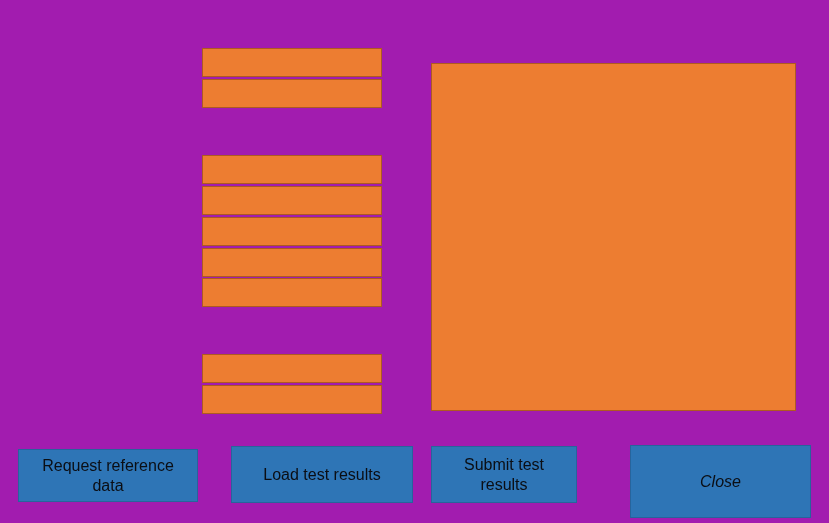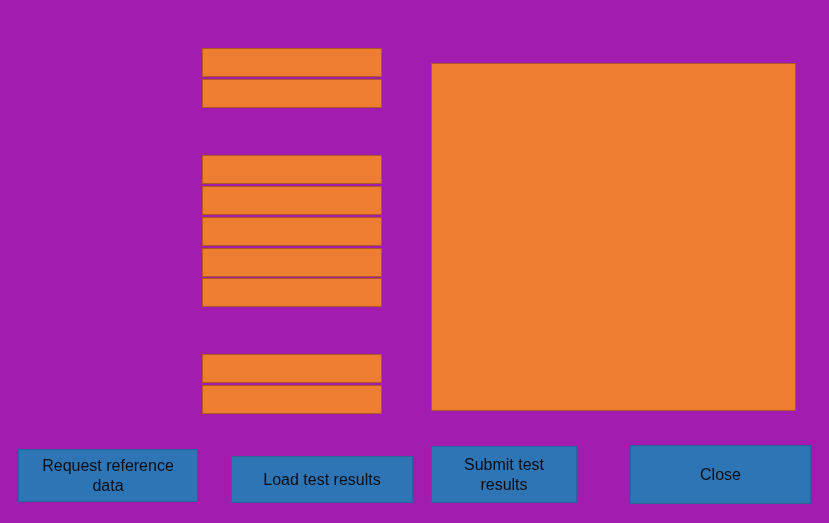--- a/index.html
+++ b/index.html
@@ -48,23 +48,23 @@
     line-height: 1.25;
     display: flex;
     align-items: center;
     justify-content: center;
     text-align: center;
     padding: 2px 12px;
     cursor: pointer;
     user-select: none;
   }
   #btn-request { left: 18px;  top: 449px; width: 180px; height: 53px; }
-  #btn-load    { left: 231px; top: 456px; width: 182px; height: 47px; }
+  #btn-load    { left: 231px; top: 446px; width: 182px; height: 57px; }
   #btn-submit  { left: 431px; top: 446px; width: 146px; height: 57px; }
-  #btn-close   { left: 630px; top: 445px; width: 181px; height: 59px; }
+  #btn-close   { left: 630px; top: 445px; width: 181px; height: 73px; font-style: italic; }
 
   
   #field-1 { top: 48px; }
   #field-2 { top: 79px; }
   #field-3 { top: 155px; }
   #field-4 { top: 186px; }
   #field-5 { top: 217px; }
   #field-6 { top: 248px; }
   #field-7 { top: 278px; }
   #field-8 { top: 354px; }

